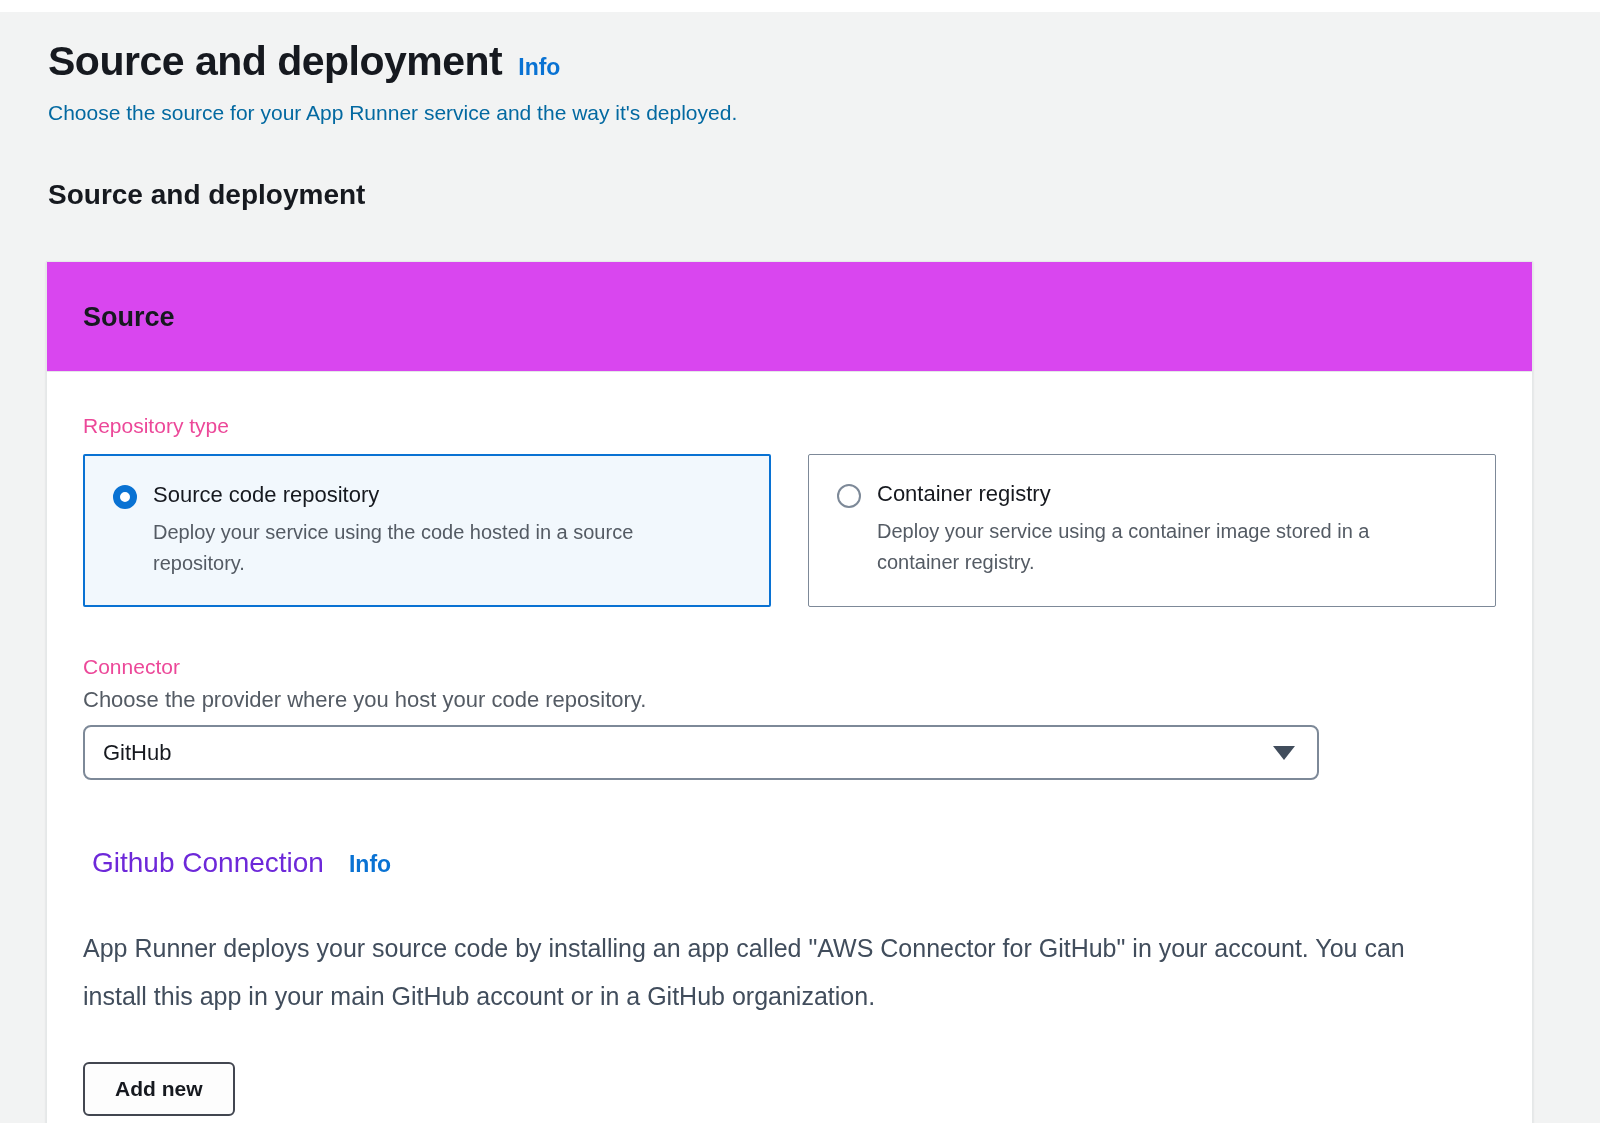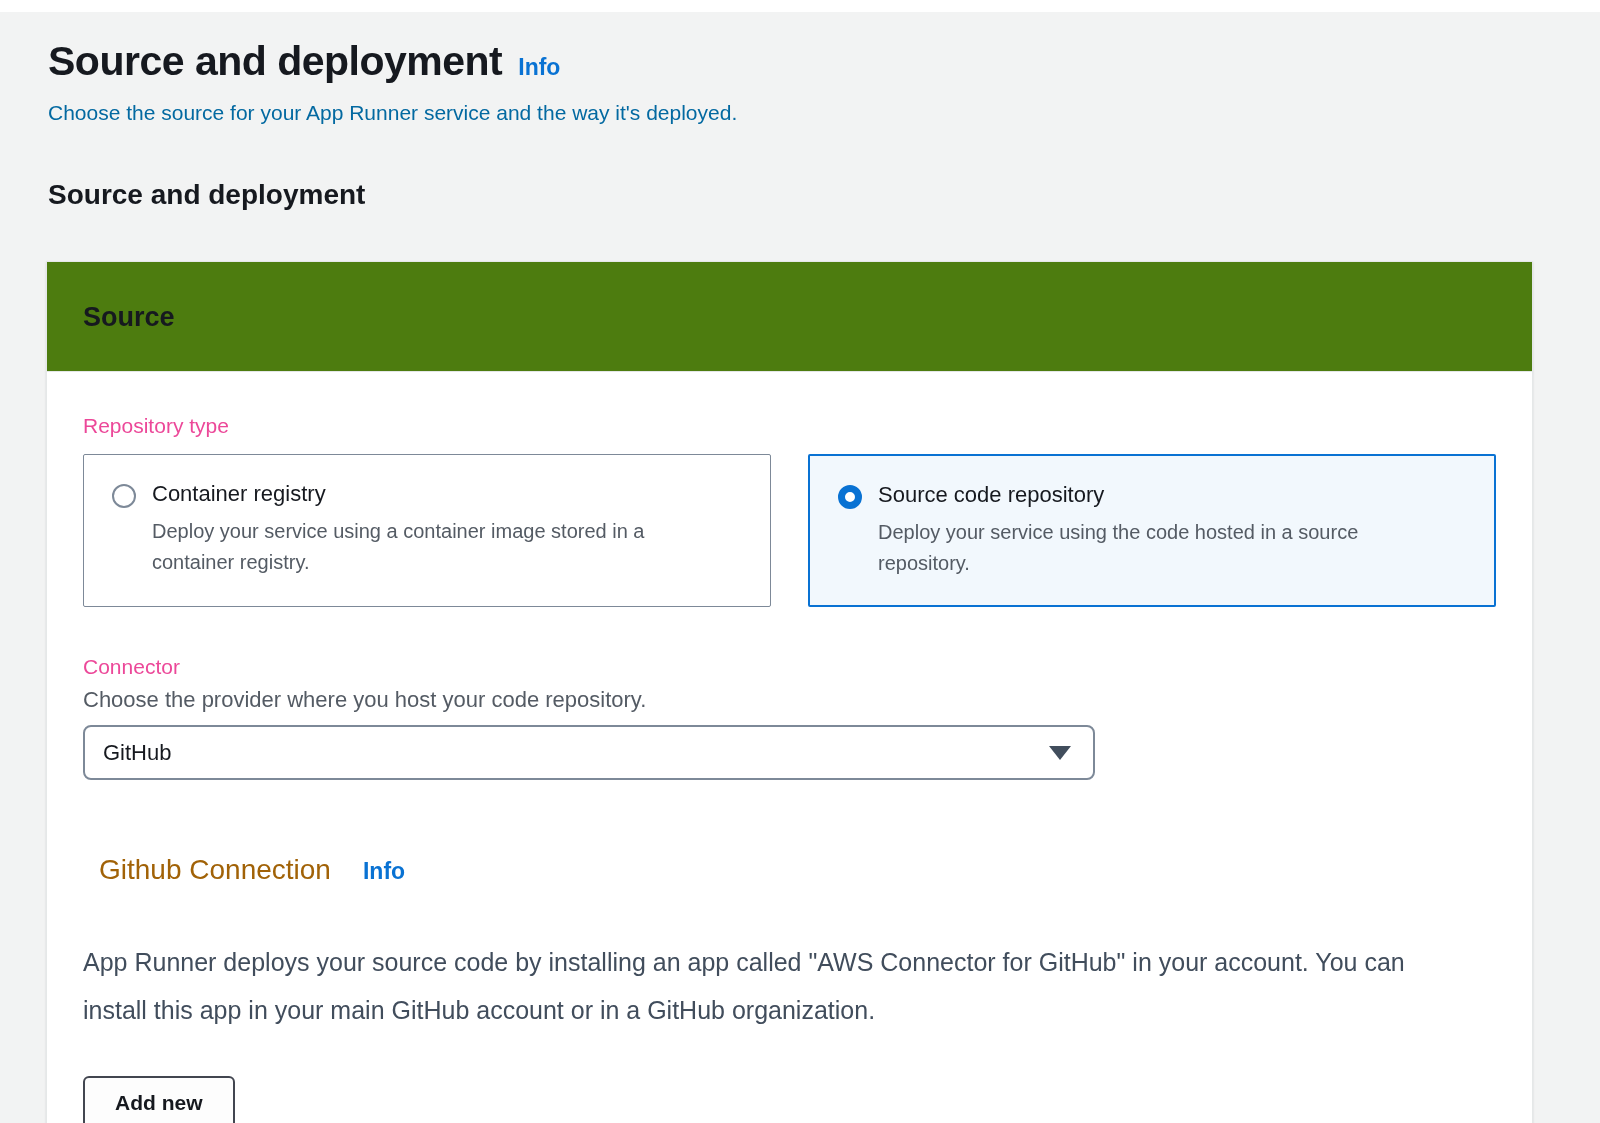--- a/index.html
+++ b/index.html
@@ -52,21 +52,21 @@
   
   .panel {
     margin-top: 50px;
     margin-left: -2px;
     width: 1487px;
     background: #ffffff;
     border: 1px solid #e5e8e8;
     box-shadow: 0 1px 2px rgba(0,28,36,.12);
   }
   .panel-header {
-    background: #4d7c0f;
+    background: #d946ef;
     padding: 40px 36px 38px 36px;
     border-bottom: 1px solid #e4e7e7;
   }
   .panel-header h2 {
     margin: 0;
     font-size: 27px;
     font-weight: 700;
     color: #16191f;
   }
   .panel-body {
@@ -123,21 +123,21 @@
     margin-top: 9px;
     font-size: 20px;
     line-height: 1.55;
     color: #545b64;
     max-width: 560px;
   }
   
   .provider-block { margin-top: 48px; }
   .select {
     margin-top: 12px;
-    width: 1012px;
+    width: 1236px;
     height: 55px;
     background: #ffffff;
     border: 2px solid #7d8998;
     border-radius: 8px;
     display: flex;
     align-items: center;
     justify-content: space-between;
     padding: 0 22px 0 18px;
     cursor: pointer;
   }
@@ -152,24 +152,24 @@
     border-top: 14px solid #414d5c;
   }
   
   .connection-block { margin-top: 58px; }
   .connection-heading-row {
     display: flex;
     align-items: baseline;
     gap: 16px;
   }
   .connection-heading {
-    margin: 16px;
+    margin: 9px;
     font-size: 28px;
     font-weight: 400;
-    color: #a16207;
+    color: #6d28d9;
   }
   .connection-desc {
     margin-top: 36px;
     font-size: 25px;
     line-height: 1.92;
     color: #414d5c;
     max-width: 1390px;
   }
   .btn {
     margin-top: 42px;
@@ -202,34 +202,34 @@
 
   <div class="panel">
     <div class="panel-header">
       <h2>Source</h2>
     </div>
     <div class="panel-body">
 
       <div class="field-label">Repository type</div>
 
       <div class="tiles">
+        <div class="tile selected">
+          <span class="radio checked"></span>
+          <span>
+            <div class="tile-title">Source code repository</div>
+            <div class="tile-desc">Deploy your service using the code hosted in a source repository.</div>
+          </span>
+        </div>
         <div class="tile">
           <span class="radio"></span>
           <span>
             <div class="tile-title">Container registry</div>
             <div class="tile-desc">Deploy your service using a container image stored in a container registry.</div>
           </span>
         </div>
-        <div class="tile selected">
-          <span class="radio checked"></span>
-          <span>
-            <div class="tile-title">Source code repository</div>
-            <div class="tile-desc">Deploy your service using the code hosted in a source repository.</div>
-          </span>
-        </div>
       </div>
 
       <div class="provider-block">
         <div class="field-label">Connector</div>
         <div class="field-desc">Choose the provider where you host your code repository.</div>
         <div class="select">
           <span class="select-value">GitHub</span>
           <span class="caret-down"></span>
         </div>
       </div>

